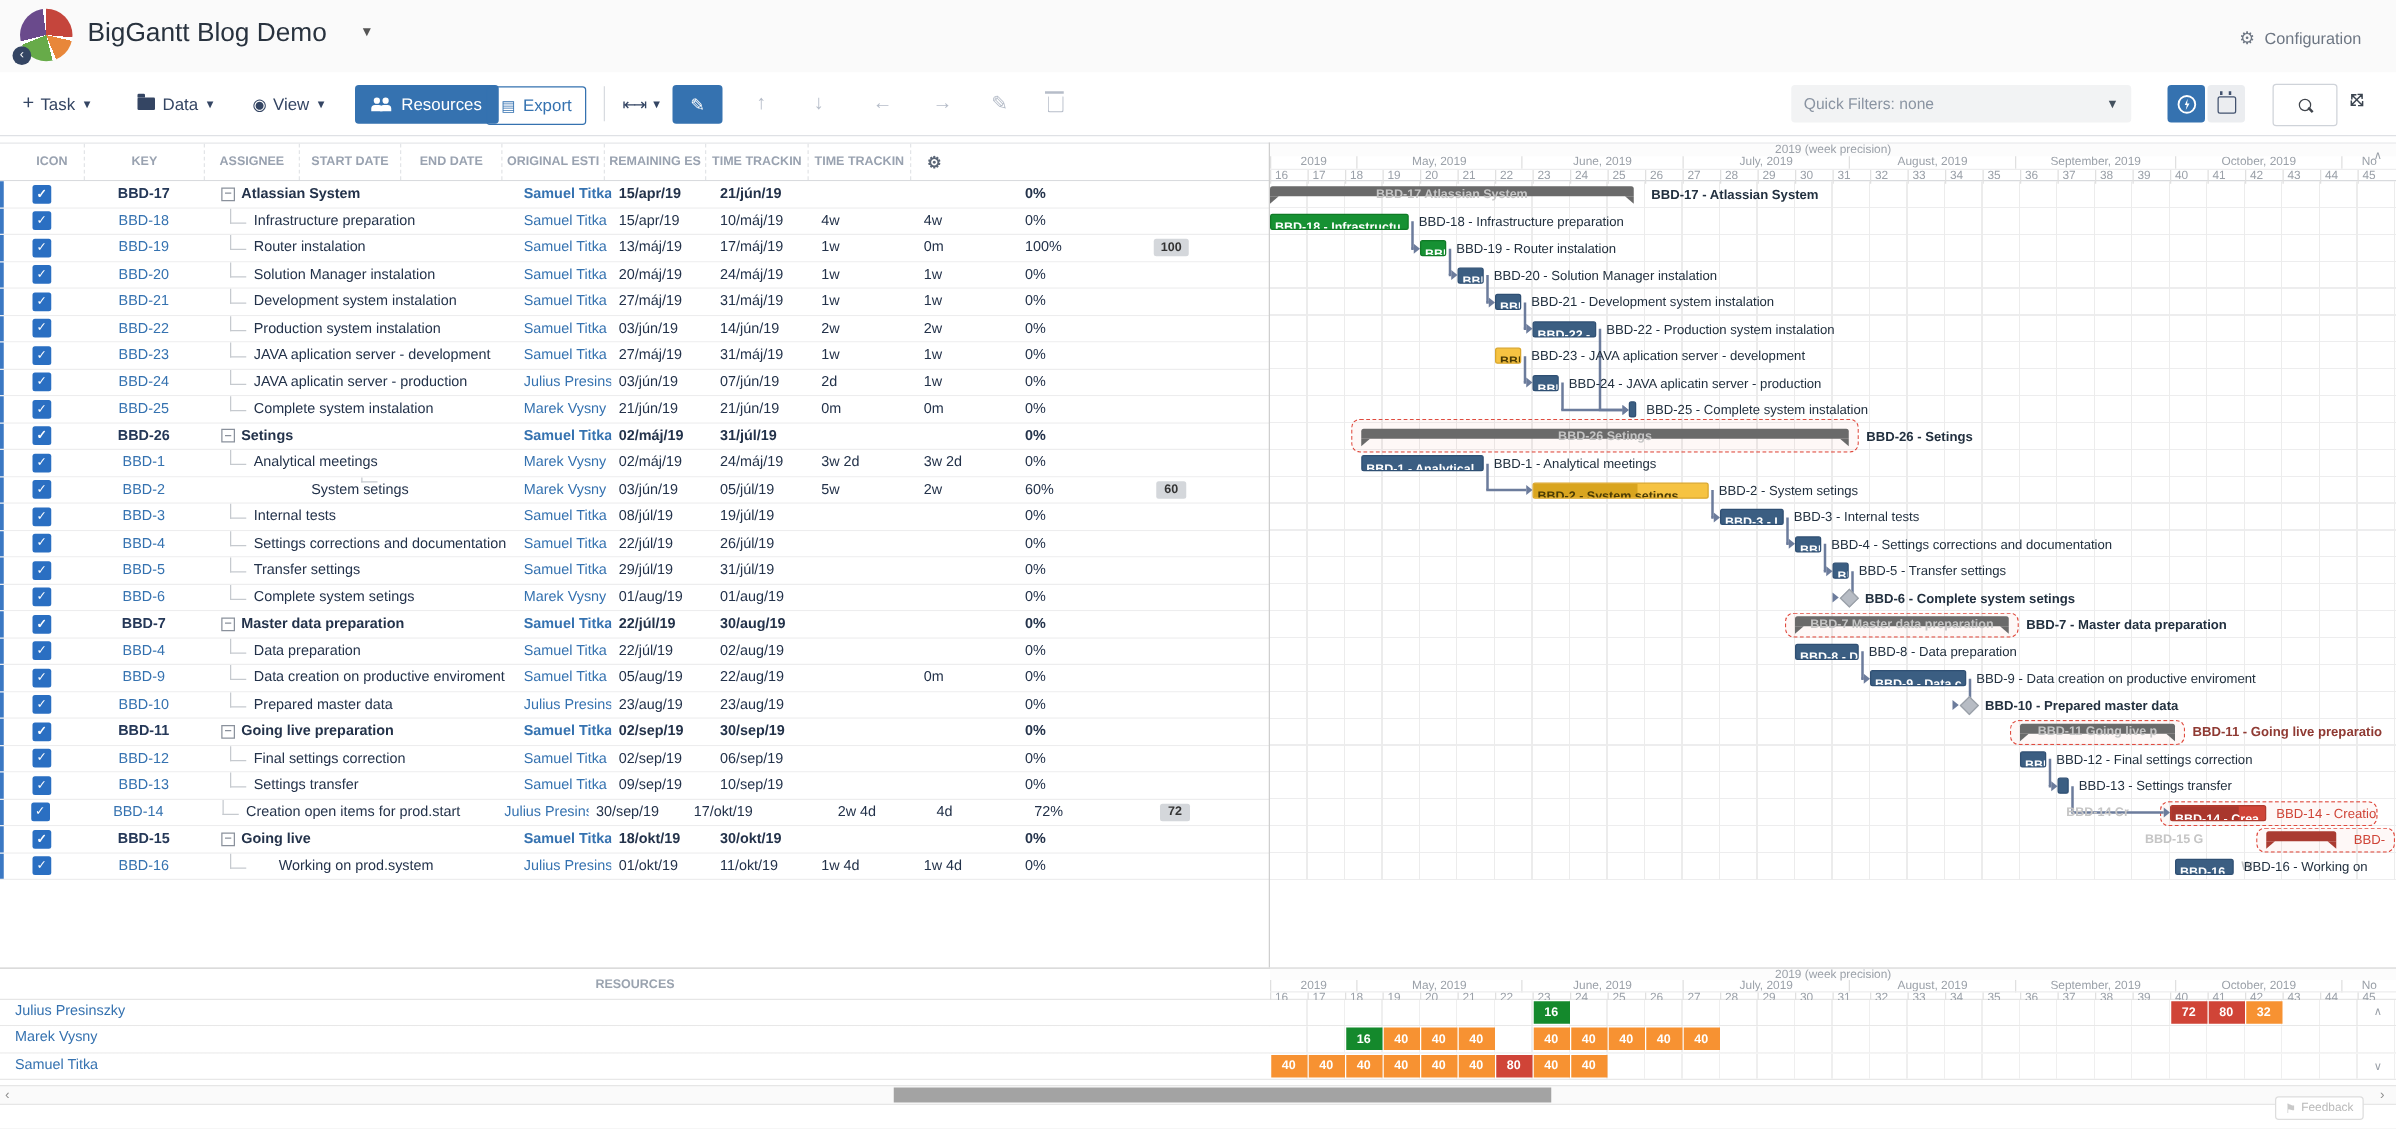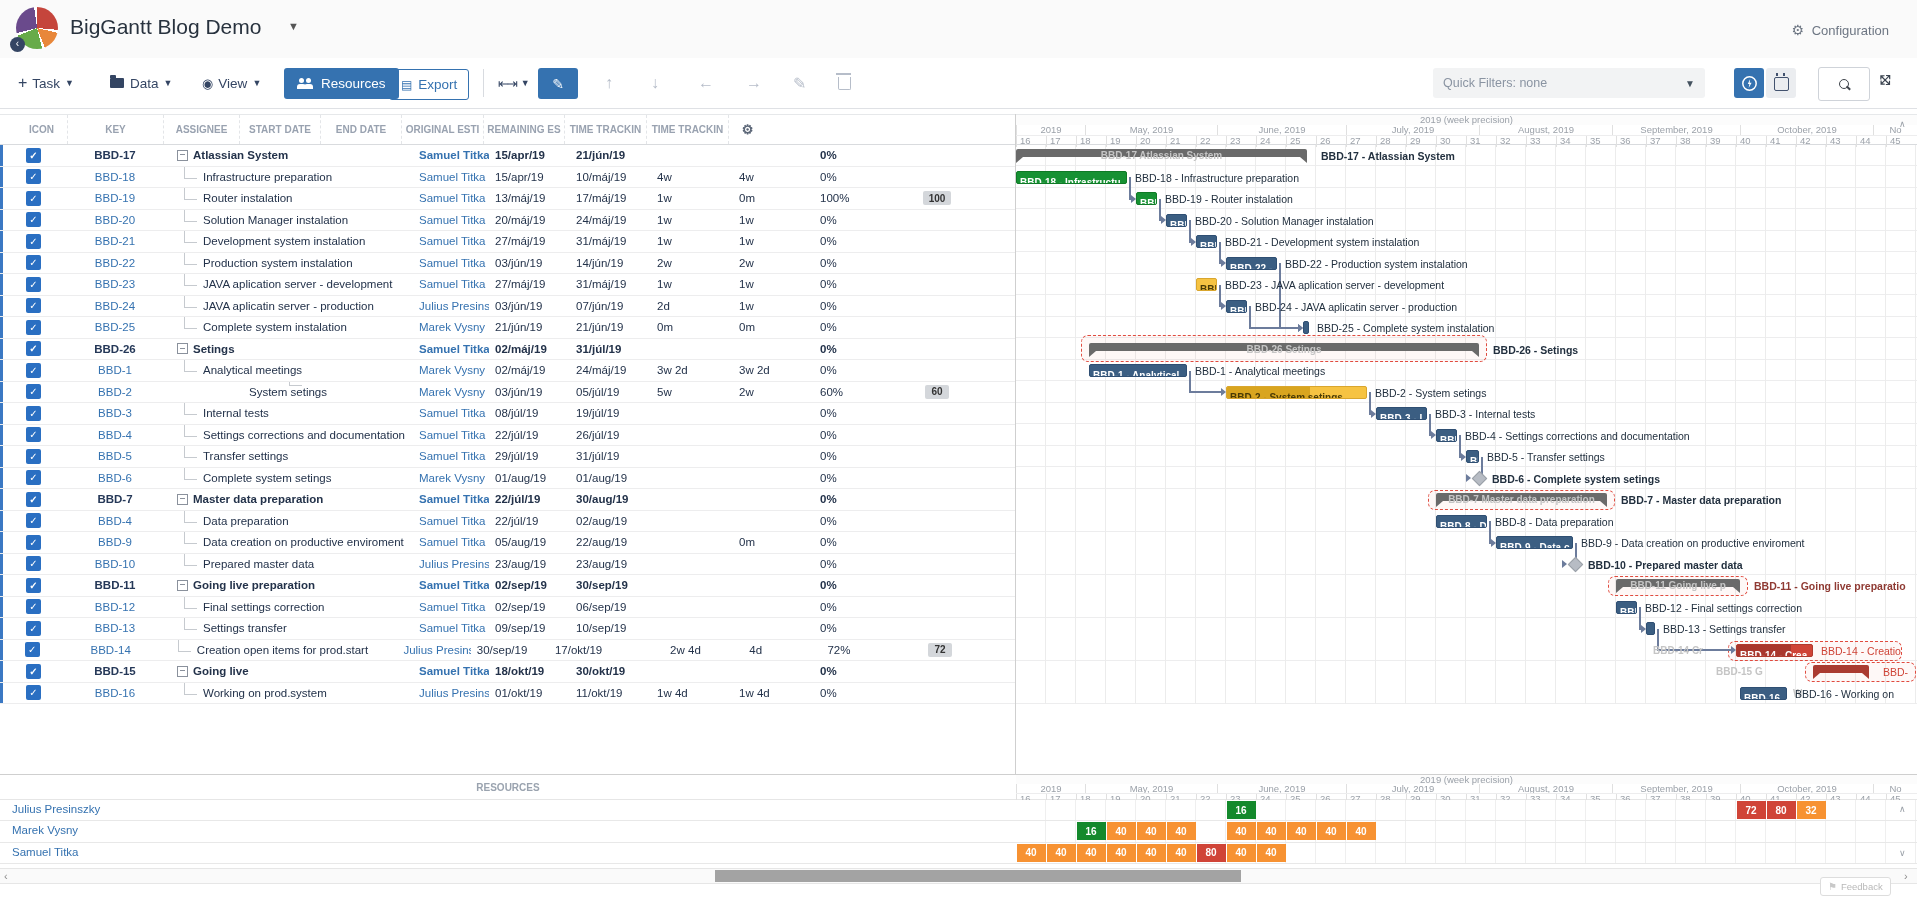--- a/index.html
+++ b/index.html
@@ -720,21 +720,21 @@
         <div class="td" style="width: 82px;"></div>
         <div class="td" style="width: 38px;"></div>
       </div>
       <div class="trow">
         <div class="td" style="width: 67px;">
           <span class="cb">✓</span>
         </div>
         <div class="td" style="width: 96px;">
           <span class="keytxt">BBD-16</span>
         </div>
-        <div class="td" style="width: 250px;">
+        <div class="td" style="width: 250px; gap: 20px;">
           <span class="treel"></span>
           <span>Working on prod.system</span>
         </div>
         <div class="td assignee" style="width: 76px; padding-left: 6px;">Julius Presinszky</div>
         <div class="td" style="width: 81px; padding-left: 6px;">01/okt/19</div>
         <div class="td" style="width: 81px; padding-left: 6px;">11/okt/19</div>
         <div class="td" style="width: 82px; padding-left: 6px;">1w 4d</div>
         <div class="td" style="width: 81px; padding-left: 6px;">1w 4d</div>
         <div class="td" style="width: 82px; padding-left: 6px;">0%</div>
         <div class="td" style="width: 82px;"></div>

